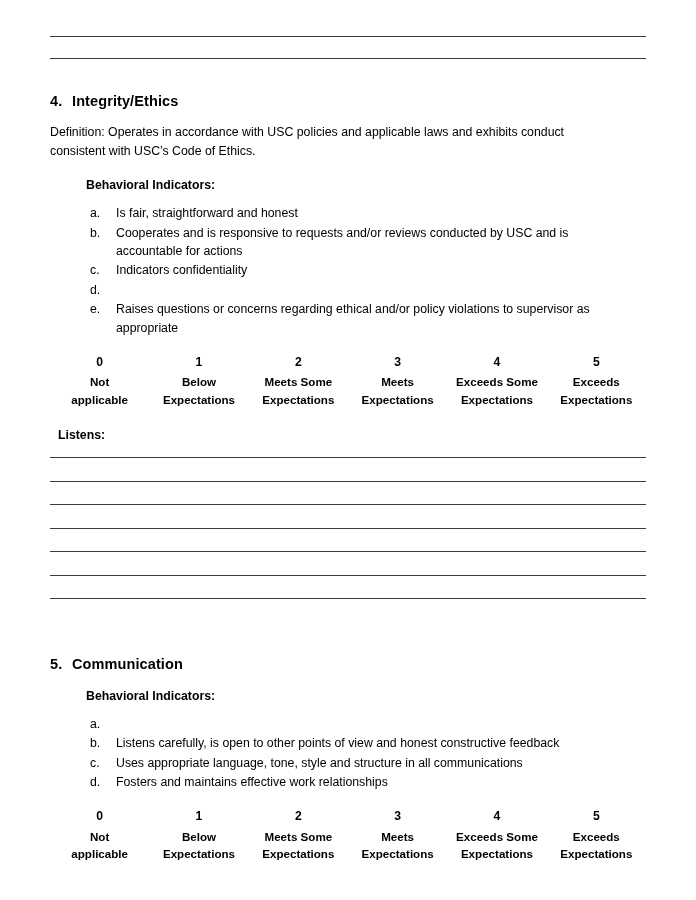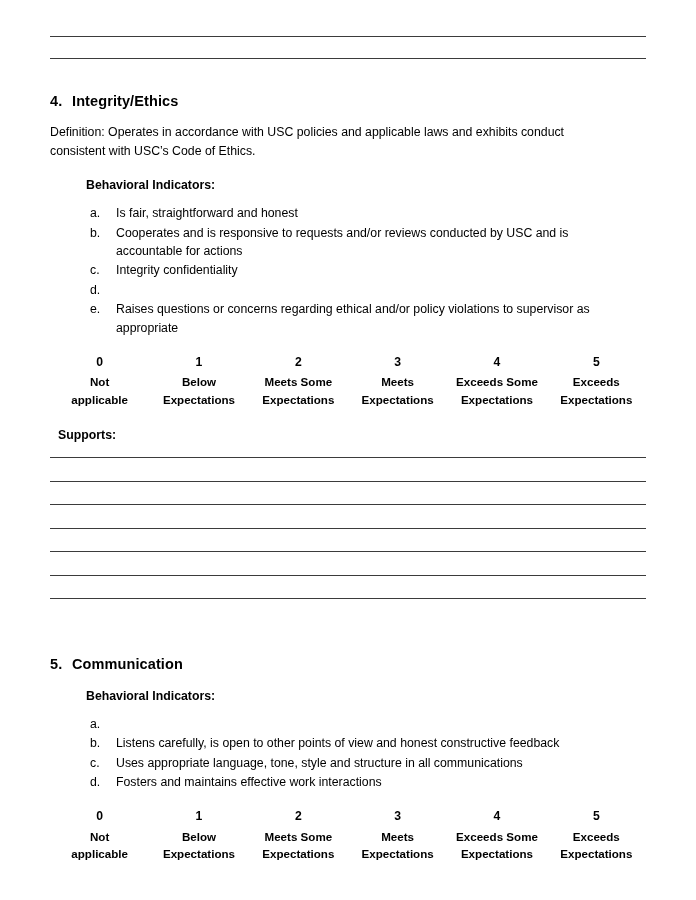--- a/index.html
+++ b/index.html
@@ -160,21 +160,21 @@
       <li>
         <span class="bi-marker">a.</span>
         <span class="bi-text">Is fair, straightforward and honest</span>
       </li>
       <li>
         <span class="bi-marker">b.</span>
         <span class="bi-text">Cooperates and is responsive to requests and/or reviews conducted by USC and is accountable for actions</span>
       </li>
       <li>
         <span class="bi-marker">c.</span>
-        <span class="bi-text">Integrity confidentiality</span>
+        <span class="bi-text">Indicators confidentiality</span>
       </li>
       <li>
         <span class="bi-marker">d.</span>
       </li>
       <li>
         <span class="bi-marker">e.</span>
         <span class="bi-text">Raises questions or concerns regarding ethical and/or policy violations to supervisor as appropriate</span>
       </li>
     </ul>
 
@@ -204,21 +204,21 @@
         <span class="scale-lbl">Exceeds Some
 Expectations</span>
       </div>
       <div class="scale-col">
         <span class="scale-num">5</span>
         <span class="scale-lbl">Exceeds
 Expectations</span>
       </div>
     </div>
 
-    <p class="comments-label">Supports:</p>
+    <p class="comments-label">Listens:</p>
 
     <div class="comment-lines">
       <div class="rule"></div>
       <div class="rule"></div>
       <div class="rule"></div>
       <div class="rule"></div>
       <div class="rule"></div>
       <div class="rule"></div>
       <div class="rule last"></div>
     </div>
@@ -243,21 +243,21 @@
       <li>
         <span class="bi-marker">b.</span>
         <span class="bi-text">Listens carefully, is open to other points of view and honest constructive feedback</span>
       </li>
       <li>
         <span class="bi-marker">c.</span>
         <span class="bi-text">Uses appropriate language, tone, style and structure in all communications</span>
       </li>
       <li>
         <span class="bi-marker">d.</span>
-        <span class="bi-text">Fosters and maintains effective work interactions</span>
+        <span class="bi-text">Fosters and maintains effective work relationships</span>
       </li>
     </ul>
 
     <div class="scale">
       <div class="scale-col">
         <span class="scale-num">0</span>
         <span class="scale-lbl">Not
 applicable</span>
       </div>
       <div class="scale-col">

